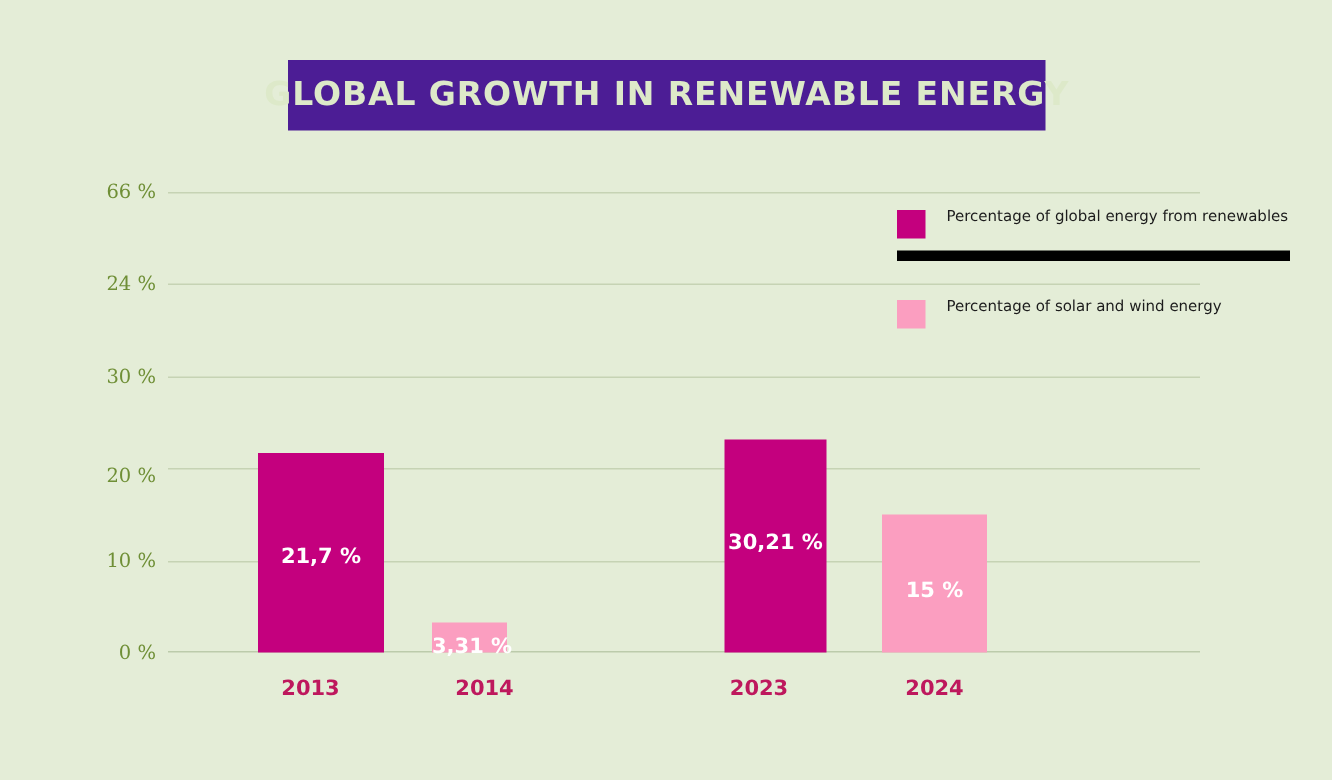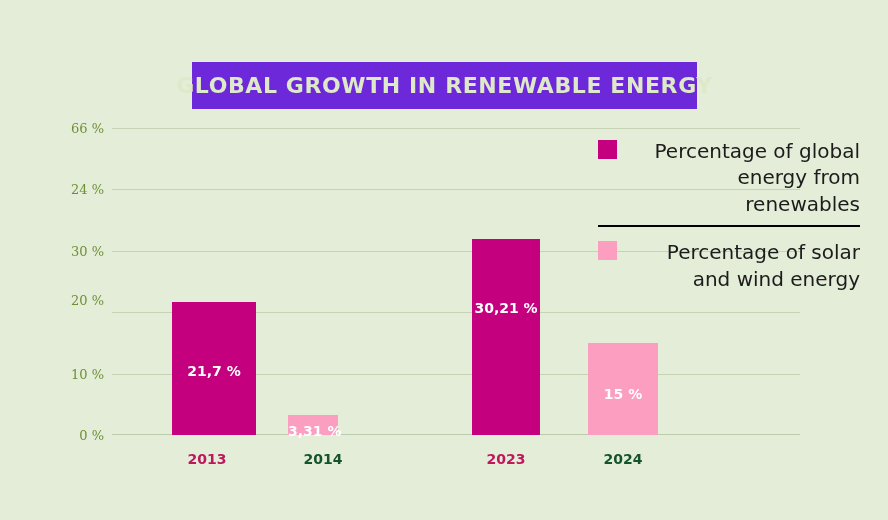--- a/index.html
+++ b/index.html
@@ -23,26 +23,25 @@
     background: #e4edd7;
   }
 
   
   .title-banner {
     position: absolute;
     left: 192px;
     top: 40px;
     width: 505px;
     height: 47px;
-    background: #6d28d9;
+    background: #4c1d95;
     display: flex;
     align-items: center;
     justify-content: center;
     box-sizing: border-box;
-    margin-top: 22px;
   }
   .title-banner .title-text {
     color: #dde9c9;
     font-family: "DejaVu Sans", sans-serif;
     font-size: 22px;
     font-weight: bold;
     letter-spacing: 0.6px;
     line-height: 1;
     white-space: nowrap;
   }
@@ -124,90 +123,90 @@
     position: absolute;
     top: 0;
     text-align: center;
     font-family: "DejaVu Sans", sans-serif;
     font-size: 14px;
     font-weight: bold;
     line-height: 1;
     white-space: nowrap;
   }
   .x-tick-label.series-renewables { color: #be185d; }
-  .x-tick-label.series-solarwind  { color: #14532d; }
+  .x-tick-label.series-solarwind  { color: #be185d; }
 
   
   .legend {
     position: absolute;
     left: 598px;
     top: 134px;
     width: 262px;
   }
   .legend-item {
     display: flex;
     align-items: flex-start;
     gap: 14px;
     padding: 4px 0 8px 0;
   }
   .legend-item + .legend-item {
-    border-top: 2px solid #000000;
-    padding-top: 12px;
+    border-top: 7px solid #000000;
+    padding-top: 24px;
   }
   .legend-swatch {
     flex: 0 0 auto;
     width: 19px;
     height: 19px;
     margin-top: 2px;
   }
   .legend-swatch.series-renewables { background: #c4007e; }
   .legend-swatch.series-solarwind  { background: #fb9ec0; }
   .legend-label {
     color: #1c1c1c;
     font-family: "DejaVu Sans", sans-serif;
-    font-size: 20px;
+    font-size: 10px;
     line-height: 1.32;
     text-align: right;
   }
 </style>
 </head>
 <body>
 
 <div id="chart-root">
 
   <div class="title-banner">
     <span class="title-text">GLOBAL GROWTH IN RENEWABLE ENERGY</span>
   </div>
 
   <div class="y-axis">
     <span class="y-tick-label" style="top:-6px;">66 %</span>
     <span class="y-tick-label" style="top:55.4px;">24 %</span>
     <span class="y-tick-label" style="top:116.8px;">30 %</span>
-    <span class="y-tick-label" style="top:166px;">20 %</span>
+    <span class="y-tick-label" style="top:183px;">20 %</span>
     <span class="y-tick-label" style="top:239.6px;">10 %</span>
     <span class="y-tick-label" style="top:301px;">0 %</span>
   </div>
 
   <div class="plot-area">
     <div class="gridline" style="top:0px;"></div>
     <div class="gridline" style="top:61.4px;"></div>
     <div class="gridline" style="top:122.8px;"></div>
     <div class="gridline" style="top:184.2px;"></div>
     <div class="gridline" style="top:245.6px;"></div>
     <div class="gridline baseline" style="top:306px;"></div>
 
     <div class="bar series-renewables" style="left:60px; width:84px; height:133.2px;">
       <span class="bar-value">21,7 %</span>
     </div>
 
     <div class="bar series-solarwind" style="left:176px; width:50px; height:20.3px;">
       <span class="bar-value">3,31 %</span>
     </div>
 
-    <div class="bar series-renewables" style="left:360px; width:68px; height:196px;">
+    <div class="bar series-renewables" style="left:371px; width:68px; height:142px;">
       <span class="bar-value">30,21 %</span>
     </div>
 
     <div class="bar series-solarwind tall" style="left:476px; width:70px; height:92.1px;">
       <span class="bar-value">15 %</span>
     </div>
   </div>
 
   <div class="x-labels">
     <span class="x-tick-label series-renewables" style="left:60px; width:70px;">2013</span>

